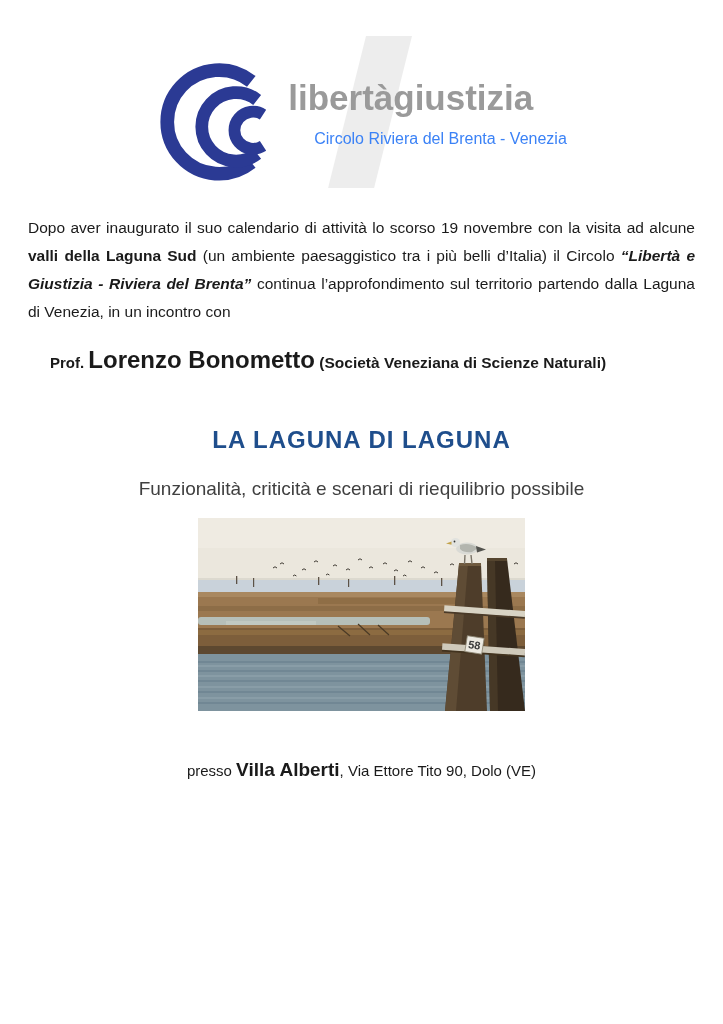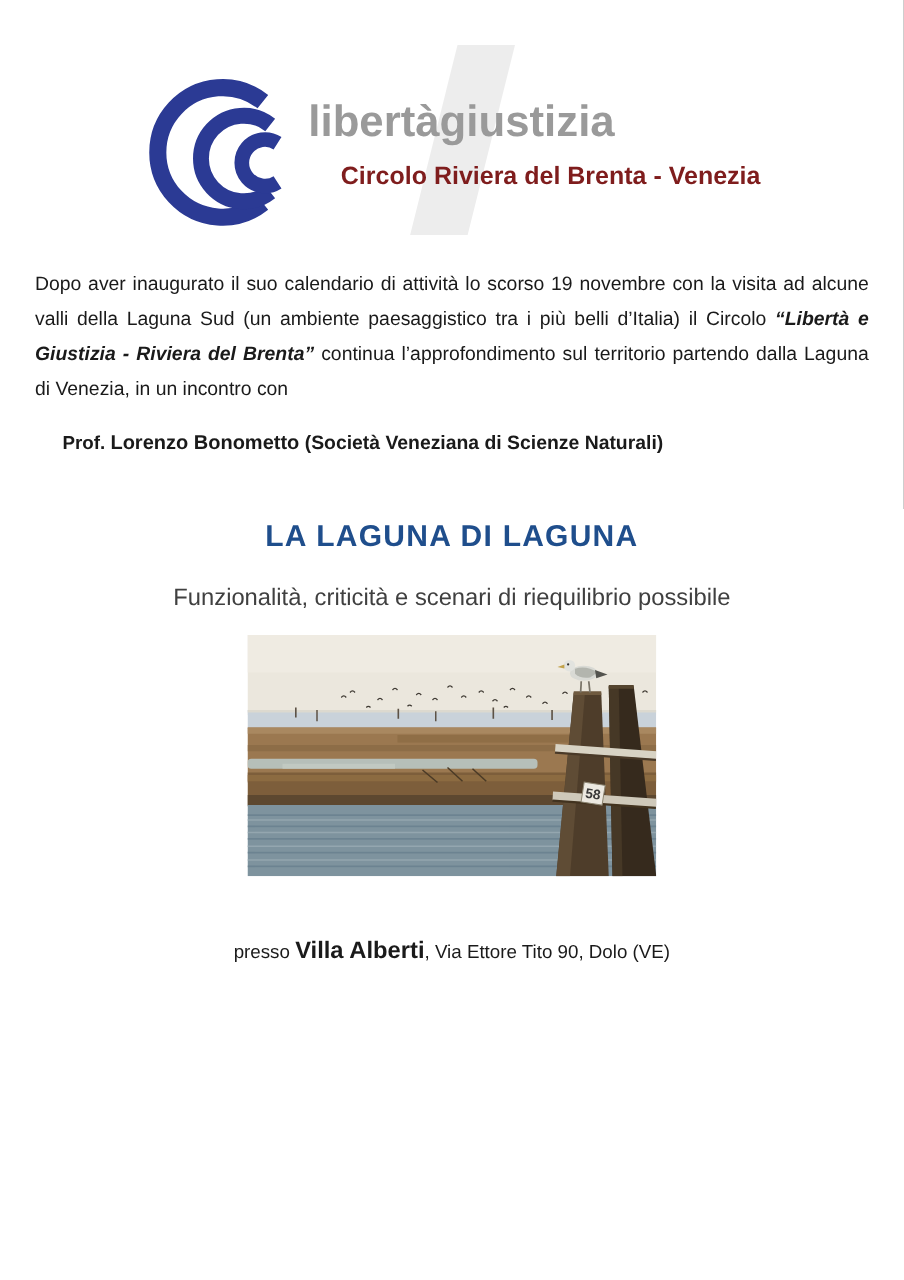--- a/index.html
+++ b/index.html
@@ -34,41 +34,41 @@
   }
   .logo-arcs { width: 128px; height: 132px; flex: 0 0 auto; margin-top: 2px; }
   .logo-text { display: flex; flex-direction: column; margin-top: 28px; }
   .brand {
     font-size: 35px;
     font-weight: bold;
     letter-spacing: 0px;
     color: #9a9a9a;
   }
   .circolo {
-    font-size: 20px;
-    font-weight: bold;
-    color: #7f1d1d;
+    font-size: 16px;
+    font-weight: normal;
+    color: #3b82f6;
     margin-top: 12px;
     padding-left: 26px;
   }
 
   
   .intro {
     margin: 22px 28px 0 28px;
     font-size: 15.5px;
     line-height: 28px;
     text-align: justify;
   }
-  .seg-bold { font-weight: normal; }
+  .seg-bold { font-weight: bold; }
   .seg-bold-italic { font-weight: bold; font-style: italic; }
 
   
   .speaker { margin: 20px 0 0 50px; }
   .speaker-prefix { font-size: 15px; font-weight: bold; }
-  .speaker-name { font-size: 16px; font-weight: bold; }
+  .speaker-name { font-size: 24px; font-weight: bold; }
   .speaker-affiliation { font-size: 15.5px; font-weight: bold; }
 
   
   .title {
     margin-top: 52px;
     text-align: center;
     color: #1f4e8c;
     font-size: 24px;
     font-weight: bold;
     letter-spacing: 1px;

